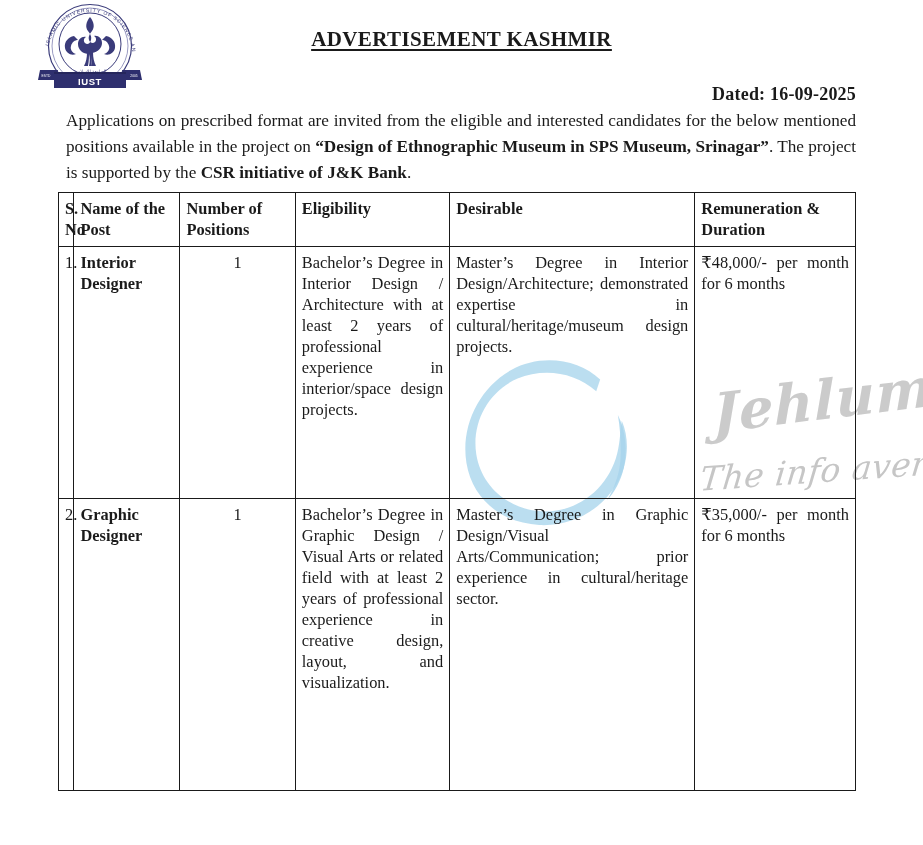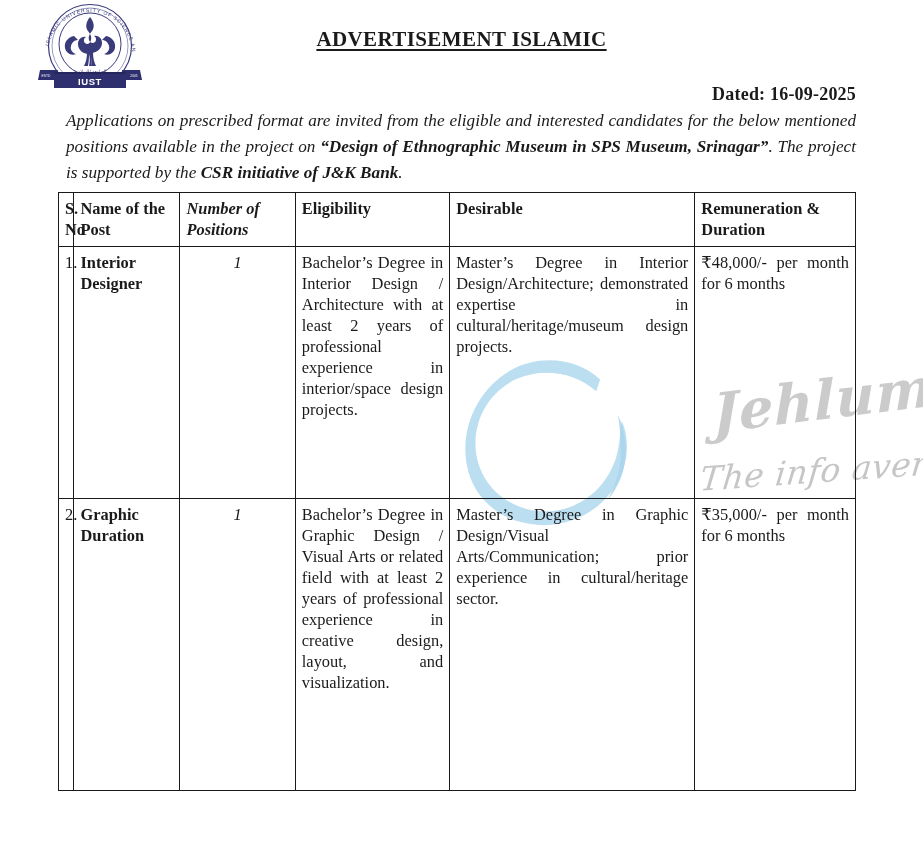--- a/index.html
+++ b/index.html
@@ -105,21 +105,20 @@
   .body-block {
     position: relative;
     z-index: 10;
     margin: 0 67px 0 66px;
   }
   .para {
     font-size: 17.2px;
     line-height: 26px;
     text-align: justify;
     margin: 0 0 6px 0;
-    font-style: italic;
   }
   .para b { font-weight: bold; }
   .note {
     font-size: 17.2px;
     line-height: 26px;
     font-weight: bold;
     margin: 14px 0 12px 0;
   }
 
   
@@ -141,21 +140,21 @@
     font-size: 16.4px;
     line-height: 21px;
     background: transparent;
   }
   table.adv th {
     font-weight: bold;
     text-align: left;
   }
   th.c-sno, td.c-sno { width: 15px; }
   th.c-post, td.c-post { width: 103px; }
-  th.c-pos, td.c-pos { width: 112px; font-style: italic; }
+  th.c-pos, td.c-pos { width: 112px; }
   th.c-elig, td.c-elig { width: 150px; }
   th.c-desir, td.c-desir { width: 238px; }
   th.c-remun, td.c-remun { width: 156px; }
 
   th.c-pos, td.c-pos { text-align: center; }
   th.c-elig { text-align: left; }
   th.c-desir { text-align: center; }
   th.c-pos { text-align: left; }
 
   td.c-sno { text-align: left; }
@@ -209,21 +208,21 @@
 
       <path d="M10 70 L28 70 L26 80 L8 80 Z" fill="#2e2f6e"></path>
       <path d="M92 70 L110 70 L112 80 L94 80 Z" fill="#2e2f6e"></path>
       <path d="M24 72 L96 72 L96 88 L24 88 Z" fill="#2e2f6e"></path>
       <path d="M24 72 L96 72 L96 74 L24 74 Z" fill="#25265c"></path>
       <text x="60" y="85" text-anchor="middle" font-family="'Liberation Sans', sans-serif" font-size="9.5" font-weight="bold" fill="#ffffff" letter-spacing="0.6">IUST</text>
       <text x="16" y="77" text-anchor="middle" font-family="'Liberation Sans', sans-serif" font-size="3.3" fill="#ffffff">ESTD</text>
       <text x="104" y="77" text-anchor="middle" font-family="'Liberation Sans', sans-serif" font-size="3.3" fill="#ffffff">2005</text>
     </svg>
 
-    <div class="title"><span>ADVERTISEMENT ISLAMIC</span></div>
+    <div class="title"><span>ADVERTISEMENT KASHMIR</span></div>
     <div class="dated">Dated: 16-09-2025</div>
   </div>
 
   <div class="body-block">
     <p class="para"><span>Applications on prescribed format are invited from the eligible and interested candidates for the below mentioned positions available in the project on </span><b>“Design of Ethnographic Museum in SPS Museum, Srinagar”</b><span>. The project is supported by the </span><b>CSR initiative of J&amp;K Bank</b><span>.</span></p>
 
   </div>
 
   <div class="tbl-wrap">
     <table class="adv">
@@ -241,21 +240,21 @@
         <tr>
           <td class="c-sno row-cell-tall">1.</td>
           <td class="c-post">Interior Designer</td>
           <td class="c-pos">1</td>
           <td class="c-elig">Bachelor’s Degree in Interior Design / Architecture with at least 2 years of professional experience in interior/space design projects.</td>
           <td class="c-desir">Master’s Degree in Interior Design/Architecture; demonstrated expertise in cultural/heritage/museum design projects.</td>
           <td class="c-remun">₹48,000/- per month for 6 months</td>
         </tr>
         <tr>
           <td class="c-sno row2-cell-tall">2.</td>
-          <td class="c-post">Graphic Duration</td>
+          <td class="c-post">Graphic Designer</td>
           <td class="c-pos">1</td>
           <td class="c-elig">Bachelor’s Degree in Graphic Design / Visual Arts or related field with at least 2 years of professional experience in creative design, layout, and visualization.</td>
           <td class="c-desir">Master’s Degree in Graphic Design/Visual Arts/Communication; prior experience in cultural/heritage sector.</td>
           <td class="c-remun">₹35,000/- per month for 6 months</td>
         </tr>
       </tbody>
     </table>
   </div>
 
 </div>

